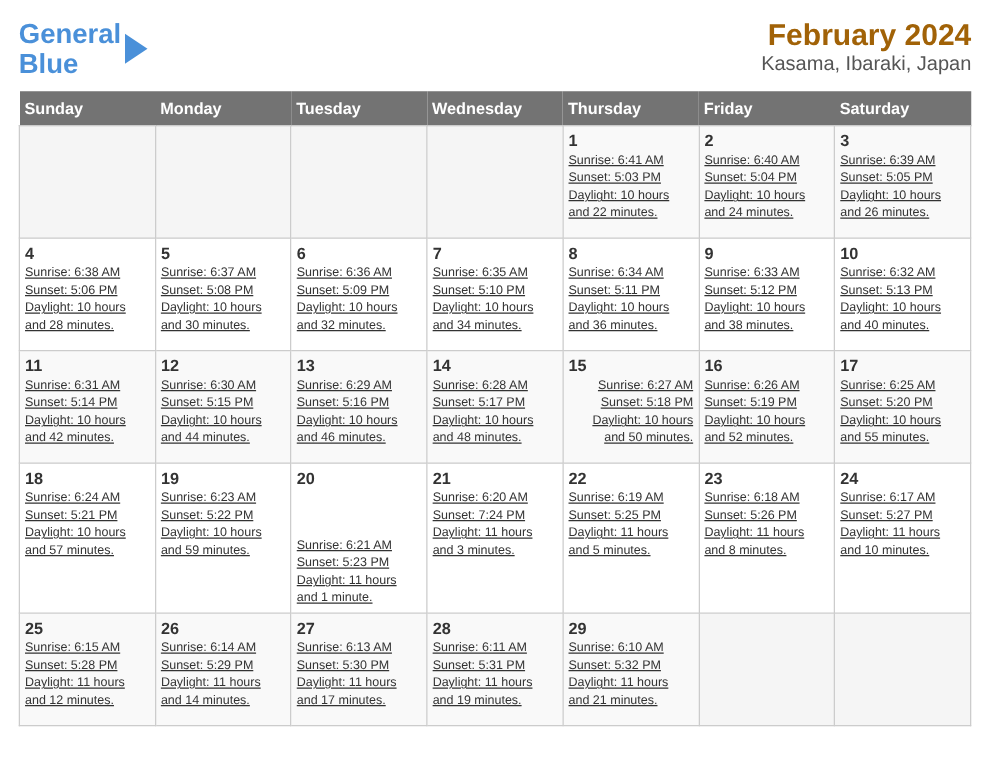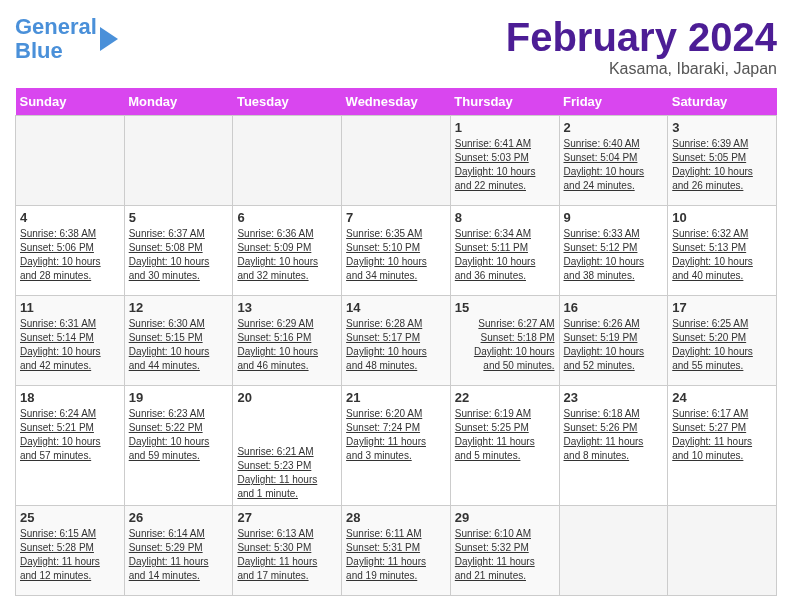--- a/index.html
+++ b/index.html
@@ -34,35 +34,35 @@
       height: 0;
       border-top: 12px solid transparent;
       border-bottom: 12px solid transparent;
       border-left: 18px solid #4a90d9;
       margin-left: 3px;
     }
     .title-area {
       text-align: right;
     }
     .main-title {
-      font-size: 40px;
+      font-size: 24px;
       font-weight: bold;
-      color: #4c1d95;
+      color: #a16207;
     }
     .subtitle {
       font-size: 16px;
       color: #555;
     }
     table {
       width: 100%;
       border-collapse: collapse;
       font-size: 11px;
     }
     thead tr th {
-      background-color: #d946ef;
+      background-color: #737373;
       color: white;
       padding: 6px 4px;
       text-align: left;
       font-size: 13px;
       font-weight: bold;
     }
     tbody tr td {
       border: 1px solid #ccc;
       vertical-align: top;
       padding: 4px;

